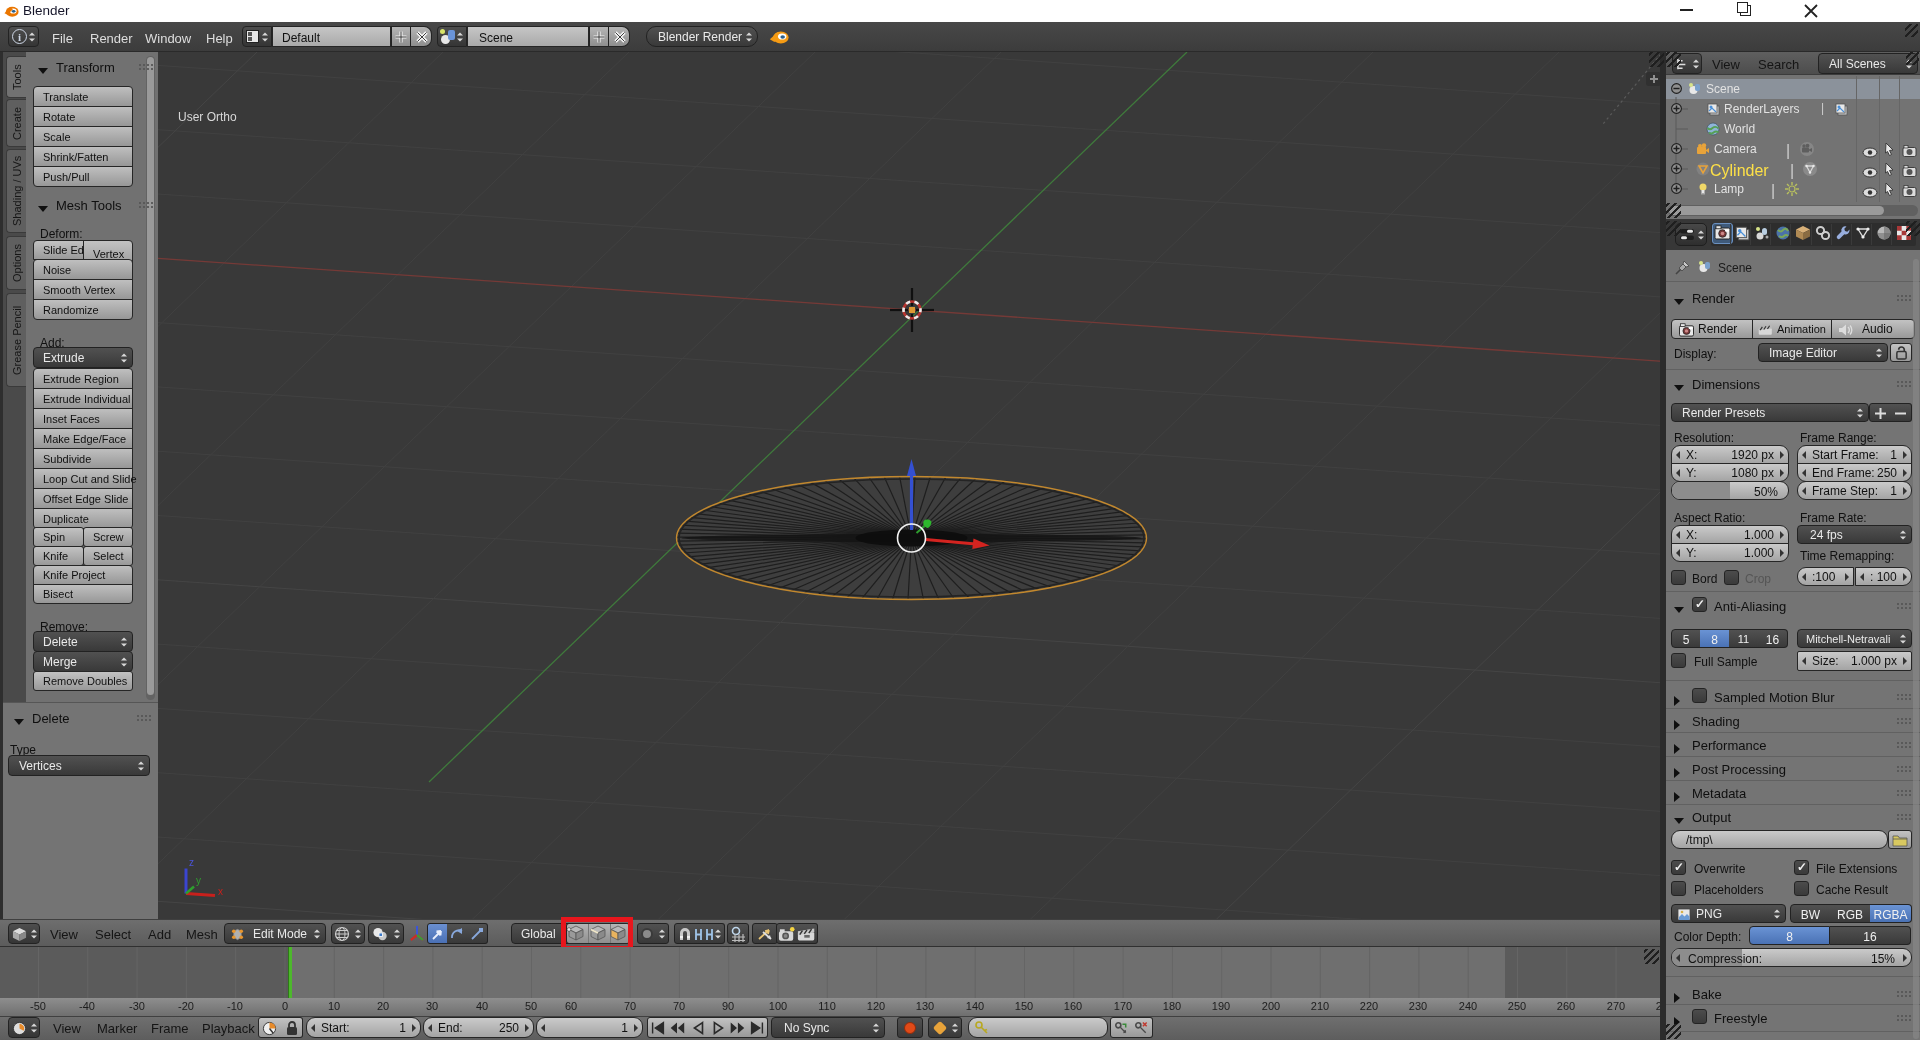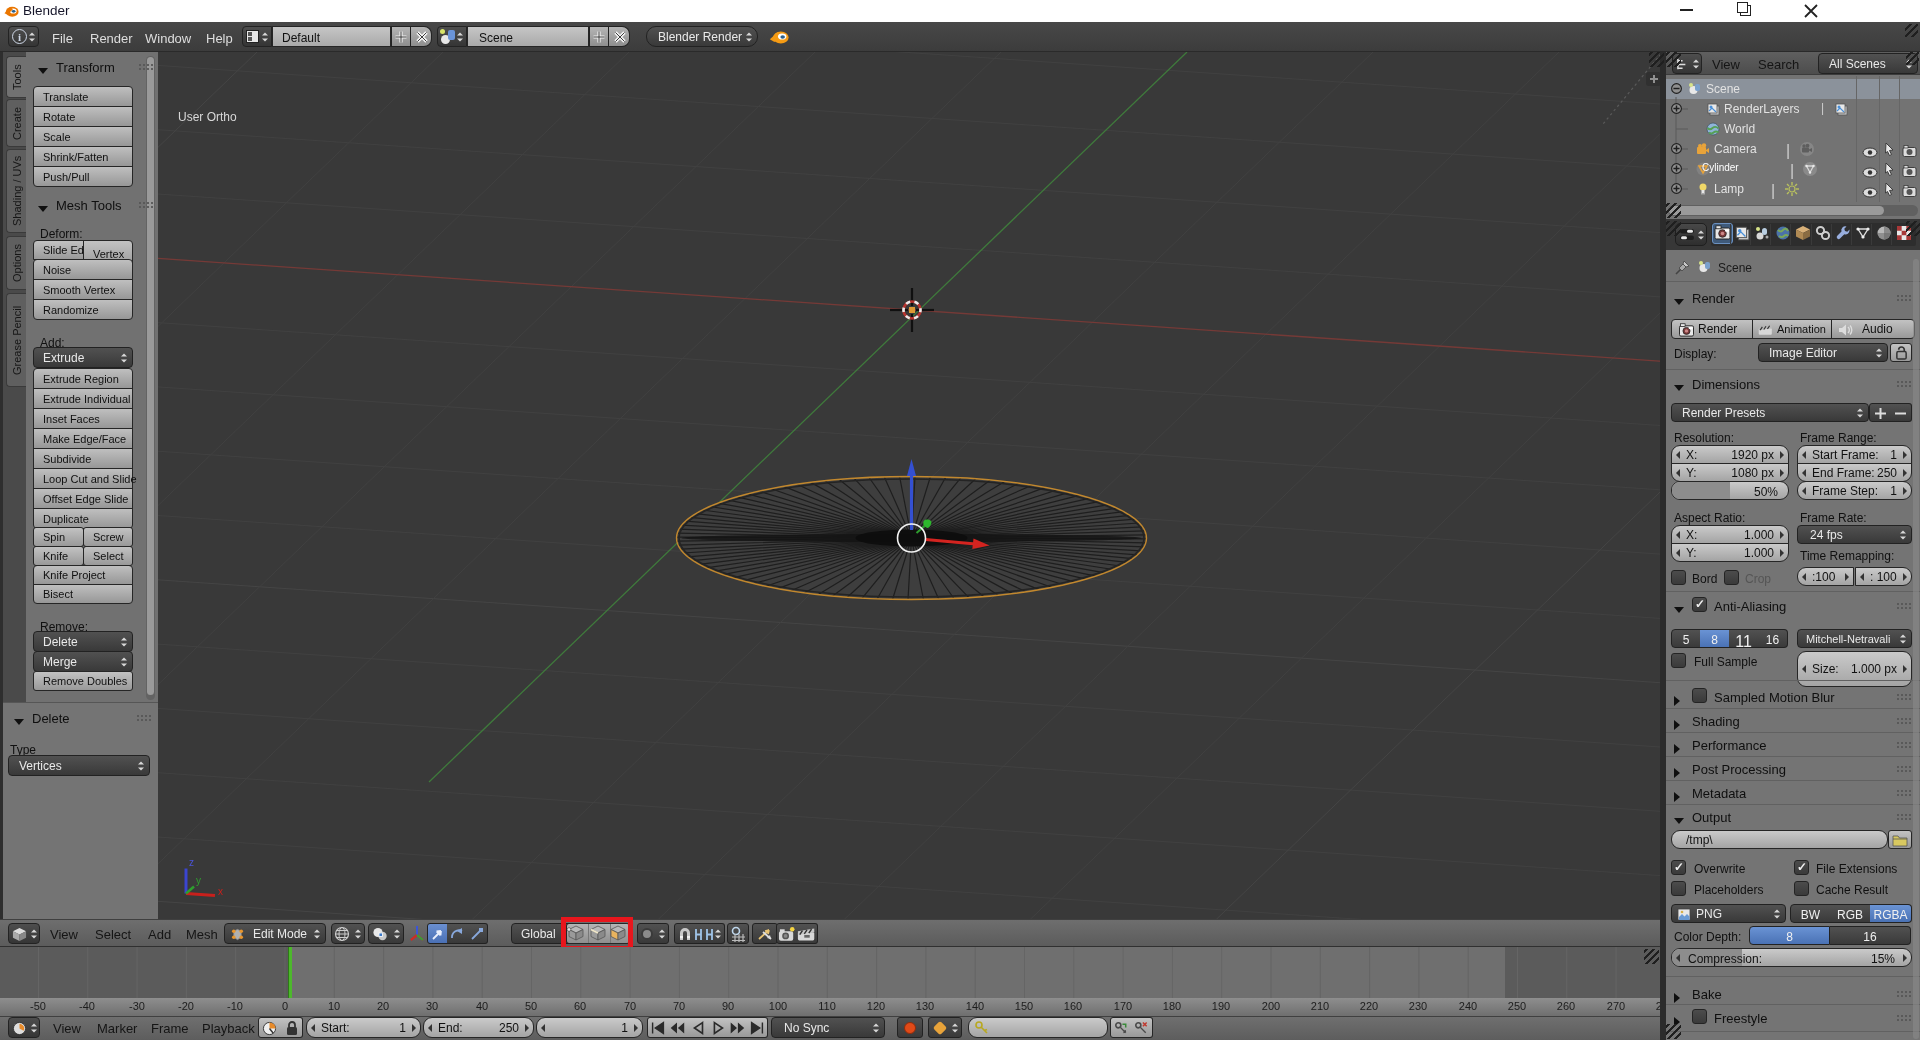--- a/index.html
+++ b/index.html
@@ -505,21 +505,21 @@
 <div class="abs " style="left:72px;top:53px;width:30px;height:13px;font-size:11px;color:#1d1d1d;text-align:center">-40</div>
 <div class="abs " style="left:122px;top:53px;width:30px;height:13px;font-size:11px;color:#1d1d1d;text-align:center">-30</div>
 <div class="abs " style="left:171px;top:53px;width:30px;height:13px;font-size:11px;color:#1d1d1d;text-align:center">-20</div>
 <div class="abs " style="left:220px;top:53px;width:30px;height:13px;font-size:11px;color:#1d1d1d;text-align:center">-10</div>
 <div class="abs " style="left:270px;top:53px;width:30px;height:13px;font-size:11px;color:#1d1d1d;text-align:center">0</div>
 <div class="abs " style="left:319px;top:53px;width:30px;height:13px;font-size:11px;color:#1d1d1d;text-align:center">10</div>
 <div class="abs " style="left:368px;top:53px;width:30px;height:13px;font-size:11px;color:#1d1d1d;text-align:center">20</div>
 <div class="abs " style="left:417px;top:53px;width:30px;height:13px;font-size:11px;color:#1d1d1d;text-align:center">30</div>
 <div class="abs " style="left:467px;top:53px;width:30px;height:13px;font-size:11px;color:#1d1d1d;text-align:center">40</div>
 <div class="abs " style="left:516px;top:53px;width:30px;height:13px;font-size:11px;color:#1d1d1d;text-align:center">50</div>
-<div class="abs " style="left:565px;top:53px;width:30px;height:13px;font-size:11px;color:#1d1d1d;text-align:center">60</div>
+<div class="abs " style="left:565px;top:53px;width:30px;height:13px;font-size:11px;color:#1d1d1d;text-align:left">60</div>
 <div class="abs " style="left:615px;top:53px;width:30px;height:13px;font-size:11px;color:#1d1d1d;text-align:center">70</div>
 <div class="abs " style="left:664px;top:53px;width:30px;height:13px;font-size:11px;color:#1d1d1d;text-align:center">70</div>
 <div class="abs " style="left:713px;top:53px;width:30px;height:13px;font-size:11px;color:#1d1d1d;text-align:center">90</div>
 <div class="abs " style="left:763px;top:53px;width:30px;height:13px;font-size:11px;color:#1d1d1d;text-align:center">100</div>
 <div class="abs " style="left:812px;top:53px;width:30px;height:13px;font-size:11px;color:#1d1d1d;text-align:center">110</div>
 <div class="abs " style="left:861px;top:53px;width:30px;height:13px;font-size:11px;color:#1d1d1d;text-align:center">120</div>
 <div class="abs " style="left:910px;top:53px;width:30px;height:13px;font-size:11px;color:#1d1d1d;text-align:center">130</div>
 <div class="abs " style="left:960px;top:53px;width:30px;height:13px;font-size:11px;color:#1d1d1d;text-align:center">140</div>
 <div class="abs " style="left:1009px;top:53px;width:30px;height:13px;font-size:11px;color:#1d1d1d;text-align:center">150</div>
 <div class="abs " style="left:1058px;top:53px;width:30px;height:13px;font-size:11px;color:#1d1d1d;text-align:center">160</div>
@@ -738,21 +738,21 @@
           <rect x="2" y="0.5" width="4" height="2.5" fill="#ddd" stroke="#333" stroke-width="0.7"></rect>
         </svg></span>
 <svg class="abs" style="left:5px;top:111px" width="11" height="11" viewBox="0 0 9 9">
         <circle cx="4.5" cy="4.5" r="4" fill="#8f8f8f" stroke="#1e1e1e" stroke-width="0.9"></circle>
         <path d="M4.5 2 V7 M2 4.5 H7" stroke="#1e1e1e" stroke-width="1.2"></path>
       </svg>
       <span class="abs" style="left:30px;top:110px;width:14px;height:14px"><svg width="14" height="14" viewBox="0 0 14 14">
           <circle cx="7" cy="7" r="6.5" fill="#8a8a8a" opacity="0.6"></circle>
           <path d="M3 4 H11 L7 11 Z" fill="none" stroke="#e8a33a" stroke-width="1.6"></path>
         </svg></span>
-      <span class="abs" style="left:36px;top:110px;font-size:10px;color:#ffffff;white-space:nowrap">Cylinder</span>
+      <span class="abs" style="left:44px;top:110px;font-size:16px;color:#fde047;white-space:nowrap">Cylinder</span>
       <span class="abs" style="left:124px;top:110px;color:#cfcfcf">|</span>
       <span class="abs" style="left:136px;top:109px;width:16px;height:16px"><svg width="16" height="16" viewBox="0 0 16 16">
           <circle cx="8" cy="8" r="7" fill="#8a8a8a"></circle>
           <path d="M4.5 5 H11.5 L8 11.5 Z" fill="none" stroke="#d8d8d8" stroke-width="1.3"></path>
           <circle cx="4.5" cy="5" r="1.2" fill="#e8e8e8"></circle>
           <circle cx="11.5" cy="5" r="1.2" fill="#e8e8e8"></circle>
           <circle cx="8" cy="11.5" r="1.2" fill="#e8e8e8"></circle>
         </svg></span>
       <span class="abs" style="left:196px;top:112px"><svg width="16" height="11" viewBox="0 0 16 11">
           <ellipse cx="8" cy="5.5" rx="7" ry="4.5" fill="#ddd" stroke="#333" stroke-width="1"></ellipse>
@@ -1025,35 +1025,35 @@
         <span class="abs" style="left:40px;top:0px;font-size:13px;color:#0f0f0f;white-space:nowrap">Anti-Aliasing</span>
       </div>
 <div class="abs " style="left:230px;top:383px;width:16px;height:7px;background-image:radial-gradient(circle,#565656 1.1px,transparent 1.3px);background-size:4px 4px;opacity:.9"></div>
 <div class="abs " style="left:5px;top:410px;width:30px;height:19px;background:linear-gradient(#515151,#3a3a3a);border:1px solid #222;border-radius:4px 0 0 4px">
         <span class="abs" style="left:0;right:0;top:3px;text-align:center;font-size:12px;color:#f0f0f0">5</span>
       </div>
 <div class="abs " style="left:34px;top:410px;width:30px;height:19px;background:linear-gradient(#6a93d4,#4a72b5);border:1px solid #222;border-left:none;border-radius:0">
         <span class="abs" style="left:0;right:0;top:3px;text-align:center;font-size:12px;color:#f0f0f0">8</span>
       </div>
 <div class="abs " style="left:63px;top:410px;width:30px;height:19px;background:linear-gradient(#515151,#3a3a3a);border:1px solid #222;border-left:none;border-radius:0">
-        <span class="abs" style="left:0;right:0;top:3px;text-align:center;font-size:16px;color:#f0f0f0">11</span>
+        <span class="abs" style="left:0;right:0;top:3px;text-align:center;font-size:11px;color:#f0f0f0">11</span>
       </div>
 <div class="abs " style="left:92px;top:410px;width:30px;height:19px;background:linear-gradient(#515151,#3a3a3a);border:1px solid #222;border-left:none;border-radius:0 4px 4px 0">
         <span class="abs" style="left:0;right:0;top:3px;text-align:center;font-size:12px;color:#f0f0f0">16</span>
       </div>
 <div class="abs " style="left:131px;top:410px;width:115px;height:19px;background:linear-gradient(#515151,#393939);border:1px solid #222;border-radius:4px;">
         <span class="abs" style="left:8px;top:50%;transform:translateY(-50%);font-size:11px;color:#e9e9e9;white-space:nowrap;">Mitchell-Netravali</span>
         <span class="abs" style="right:4px;top:50%;transform:translateY(-50%);width:7.0px;height:9.0px;">
           <span class="abs" style="left:0;top:0;border-left:3.5px solid transparent;border-right:3.5px solid transparent;border-bottom:3.5px solid #d8d8d8;width:0;height:0"></span>
           <span class="abs" style="left:0;bottom:0;border-left:3.5px solid transparent;border-right:3.5px solid transparent;border-top:3.5px solid #d8d8d8;width:0;height:0"></span>
         </span>
       </div>
 <div class="abs " style="left:5px;top:434px;width:15px;height:15px;background:linear-gradient(#4c4c4c,#3a3a3a);border:1px solid #242424;border-radius:3px"></div>
 <div class="abs " style="left:28px;top:436px;width:220px;height:14px;font-size:12px;color:#101010;text-align:left;white-space:nowrap">Full Sample</div>
-<div class="abs " style="left:131px;top:432px;width:115px;height:36px;background:linear-gradient(#cacaca,#a4a4a4);border:1px solid #262626;border-radius:9px;padding-left:32px;">
+<div class="abs " style="left:131px;top:432px;width:115px;height:20px;background:linear-gradient(#cacaca,#a4a4a4);border:1px solid #262626;border-radius:2px;padding-left:32px;">
         <span class="abs" style="left:4px;top:50%;transform:translateY(-50%);width:0;height:0;border-top:4px solid transparent;border-bottom:4px solid transparent;border-right:4px solid #333"></span>
         <span class="abs" style="right:4px;top:50%;transform:translateY(-50%);width:0;height:0;border-top:4px solid transparent;border-bottom:4px solid transparent;border-left:4px solid #333"></span>
         <span class="abs" style="left:14px;top:50%;transform:translateY(-50%);font-size:12px;color:#111;white-space:nowrap">Size:</span>
         <span class="abs" style="right:14px;top:50%;transform:translateY(-50%);font-size:12px;color:#111;white-space:nowrap">1.000 px</span>
       </div>
 <div class="abs " style="left:0px;top:461px;width:254px;height:1px;background:#616161"></div>
 <div class="abs " style="left:8px;top:471px;width:200px;height:16px;">
         <span class="abs" style="left:0;top:2px"><span style="display:inline-block;width:0;height:0;border-top:5px solid transparent;border-bottom:5px solid transparent;border-left:6px solid #0f0f0f;vertical-align:0px"></span></span>
         <span class="abs" style="left:18px;top:-2px">
           <div class="abs " style="left:0px;top:0px;width:15px;height:15px;background:linear-gradient(#4c4c4c,#3a3a3a);border:1px solid #242424;border-radius:3px"></div>

